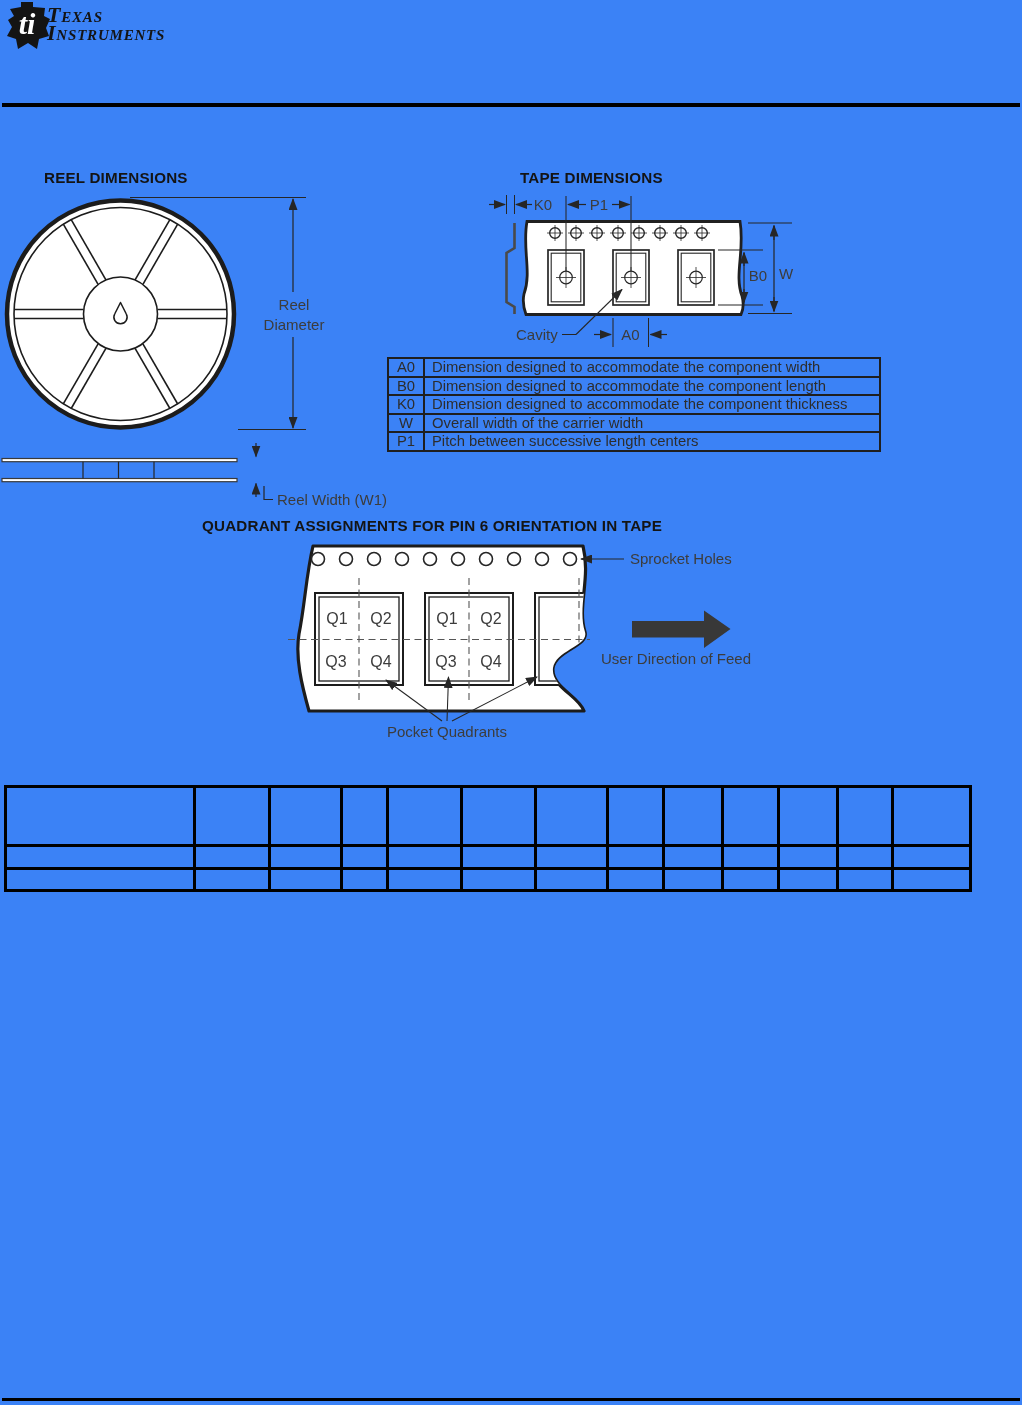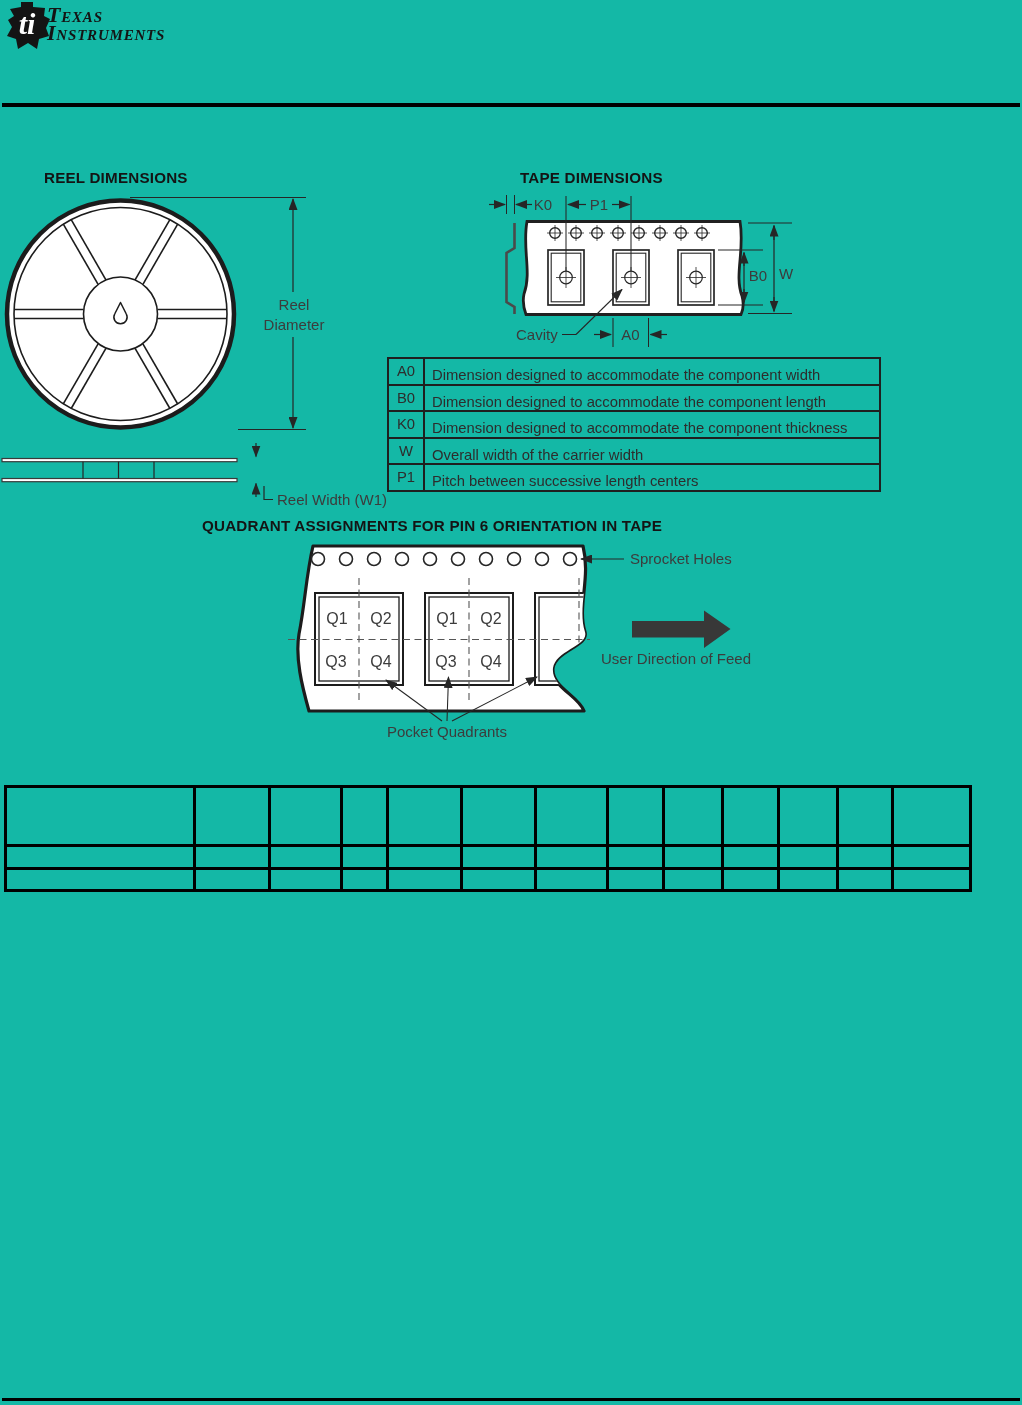--- a/index.html
+++ b/index.html
@@ -1,34 +1,34 @@
 <!DOCTYPE html>
 <html><head>
 <meta charset="utf-8">
 <style>
   html,body{margin:0;padding:0;background:#fff;}
-  #page{position:relative;width:1022px;height:1405px;background:#14b8a6;overflow:hidden;
+  #page{position:relative;width:1022px;height:1405px;background:#3b82f6;overflow:hidden;
         font-family:"Liberation Sans",sans-serif;color:#1a1a1a;}
   .rule{position:absolute;left:2px;width:1018px;height:3.5px;background:#000;}
   .sec-title{position:absolute;font-weight:700;font-size:15.2px;color:#141414;letter-spacing:.2px;white-space:nowrap;}
   
   #brand-text{position:absolute;left:47px;top:6px;font-family:"Liberation Serif",serif;
               font-weight:700;font-variant:small-caps;font-size:22px;line-height:18px;
               letter-spacing:.8px;color:#141414;font-style:italic;}
   
   #art{position:absolute;left:0;top:0;pointer-events:none;}
   .ln{stroke:#262626;stroke-width:1.2;fill:none;}
   .thin{stroke-width:1.05;}
   .lbl{font-family:"Liberation Sans",sans-serif;font-size:15px;fill:#3c3c3c;}
   .lblq{font-family:"Liberation Sans",sans-serif;font-size:16px;fill:#3c3c3c;}
   .dash{stroke:#555;stroke-width:1.1;fill:none;stroke-dasharray:7 4.5;}
   
   #defs-table{position:absolute;left:387px;top:357px;border-collapse:collapse;table-layout:fixed;width:494px;}
   #defs-table td{border:2px solid #1f1f1f;height:16.5px;font-size:14.8px;color:#2d2d2d;
-                 padding:8px 0 0 7px;white-space:nowrap;overflow:hidden;line-height:1.1;}
+                 padding:0 0 0 7px;white-space:nowrap;overflow:hidden;line-height:1.1;}
   #defs-table td.sym{text-align:center;padding:0;width:34px;}
   #defs-table{border:2px solid #1f1f1f;}
   
   #data-table{position:absolute;left:4px;top:785px;border-collapse:collapse;table-layout:fixed;width:966px;}
   #data-table td{border:3px solid #000;padding:0;}
   #data-table{border:3px solid #000;}
   #data-table tr.hdr td{height:56px;}
   #data-table tr.r1 td{height:20px;}
   #data-table tr.r2 td{height:19px;}
 </style>

